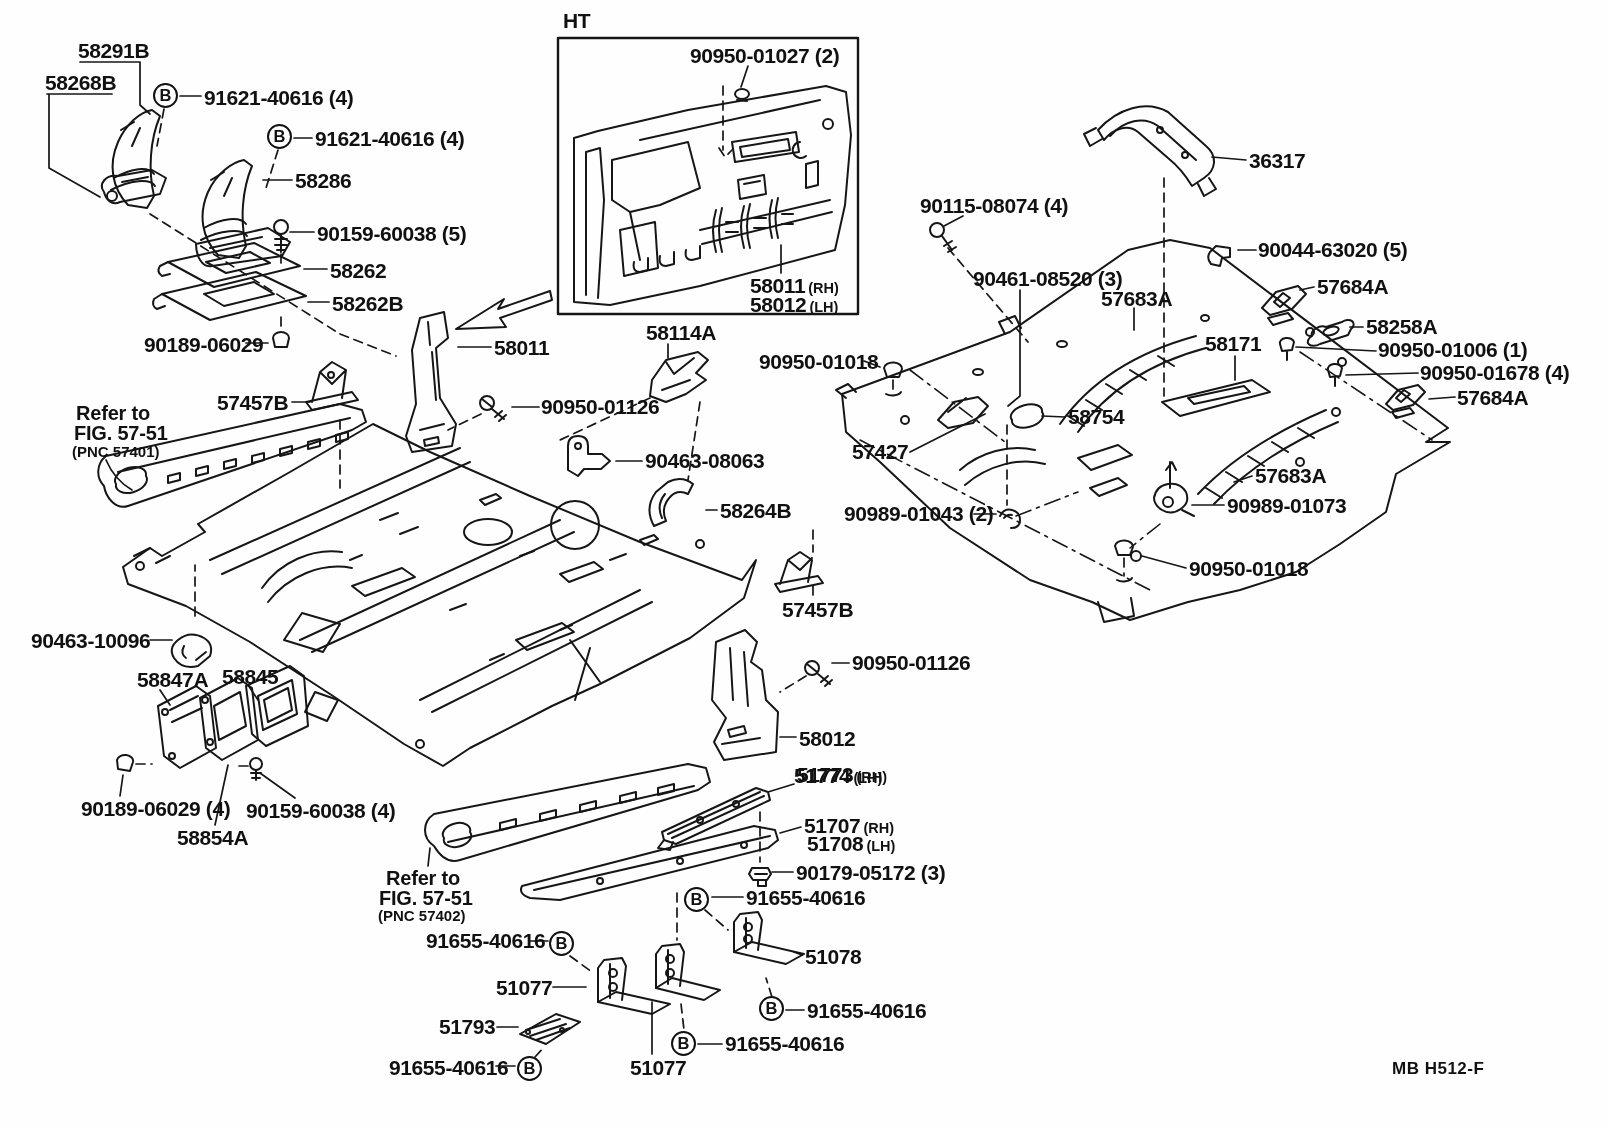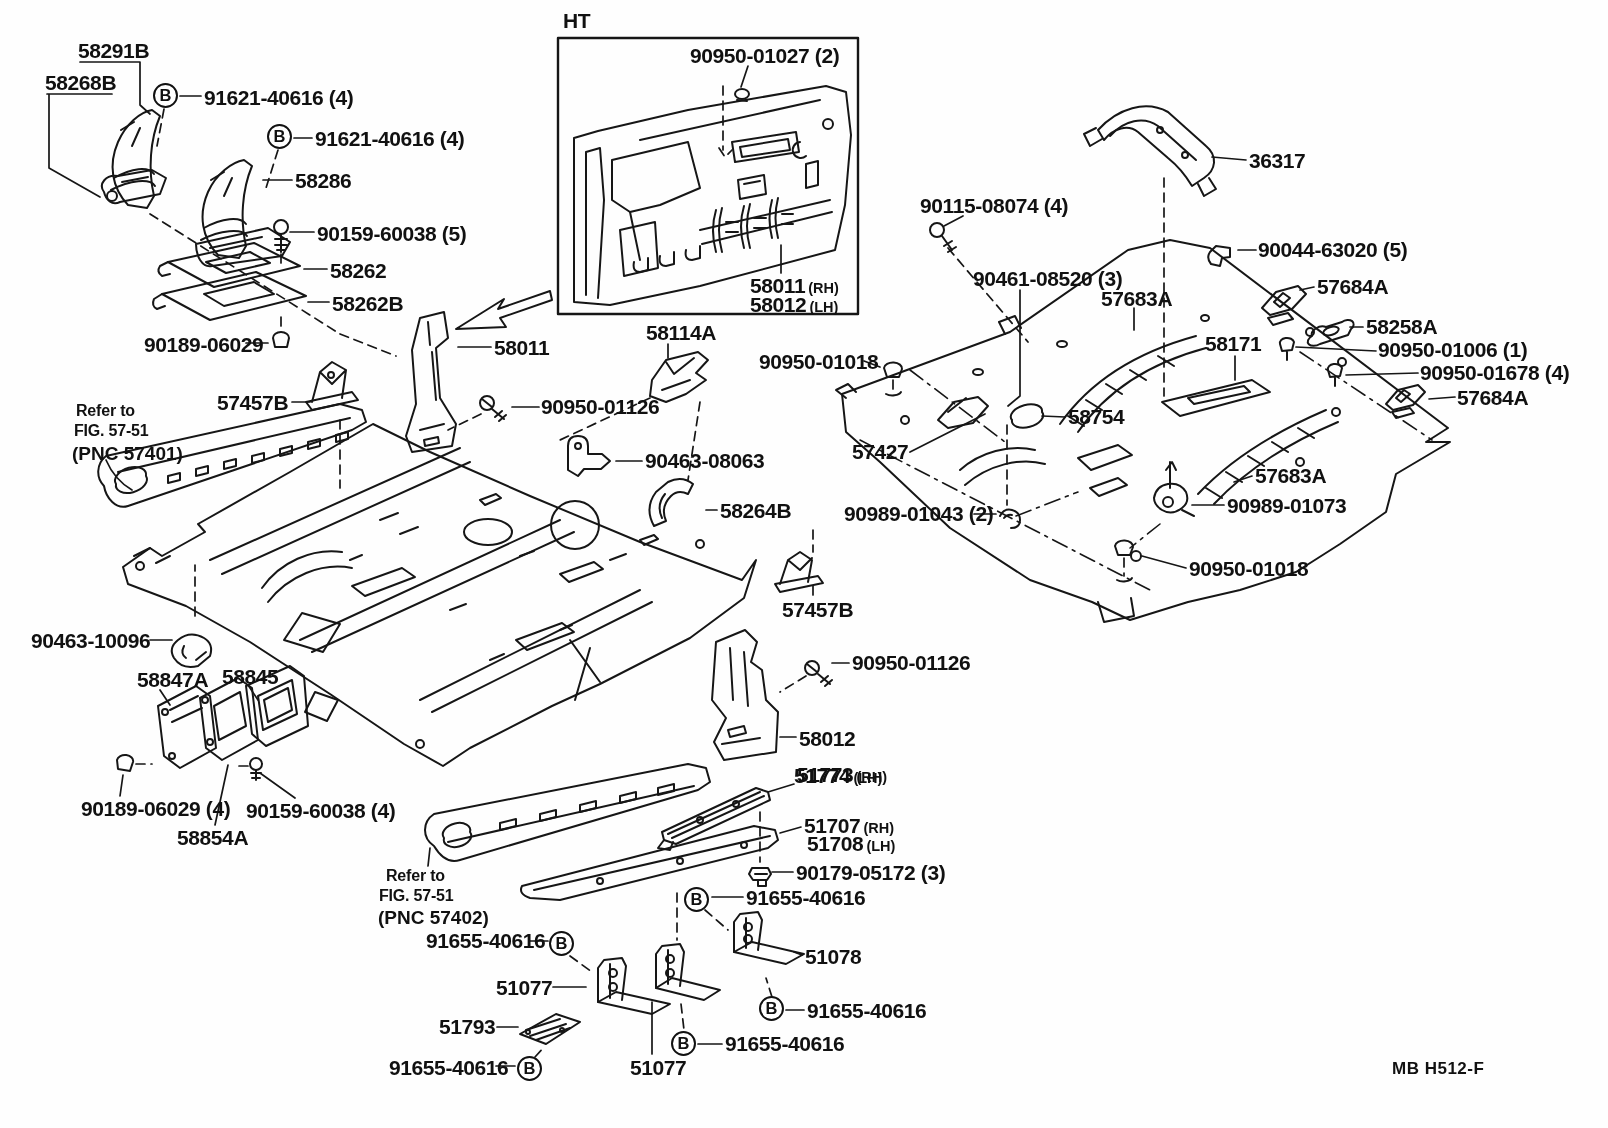--- a/index.html
+++ b/index.html
@@ -1,21 +1,21 @@
 <!DOCTYPE html>
 <html><head>
 <meta charset="utf-8">
 <style>
   html,body{margin:0;padding:0;background:#e8e8e8}
   .stage{position:relative;width:1608px;height:1128px;background:#fefefe;overflow:hidden;
          font-family:"Liberation Sans",sans-serif;color:#111}
   .stage svg{position:absolute;left:0;top:0}
   .lbl{position:absolute;font-weight:700;font-size:21px;line-height:1.02;letter-spacing:-.4px;white-space:nowrap}
-  .md{font-size:16px;letter-spacing:-.2px}
-  .sm{font-size:19px;letter-spacing:0}
+  .md{font-size:20px;letter-spacing:-.2px}
+  .sm{font-size:15px;letter-spacing:0}
   .code{font-size:17px;letter-spacing:.5px}
   .sfx{font-size:14.5px;margin-left:3px;letter-spacing:0}
   .bsym{position:absolute;width:25px;height:25px;border:2.6px solid #111;border-radius:50%;
         display:flex;align-items:center;justify-content:center;
         font-size:16.5px;font-weight:700;background:#fff;box-sizing:border-box}
 </style>
 </head>
 <body>
 
 <div class="stage">

